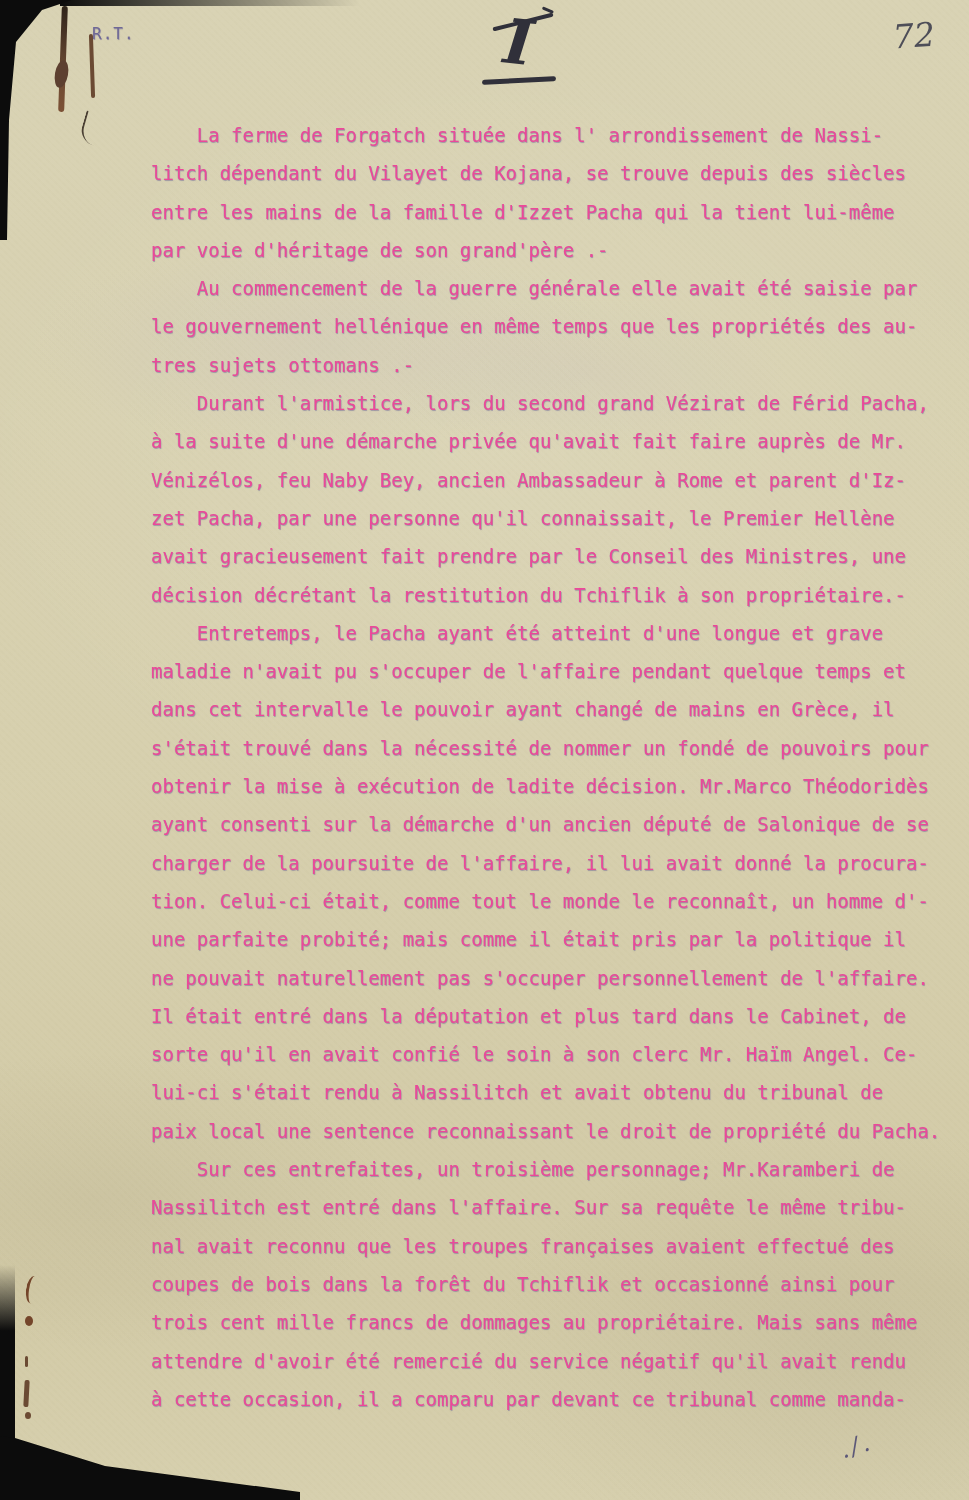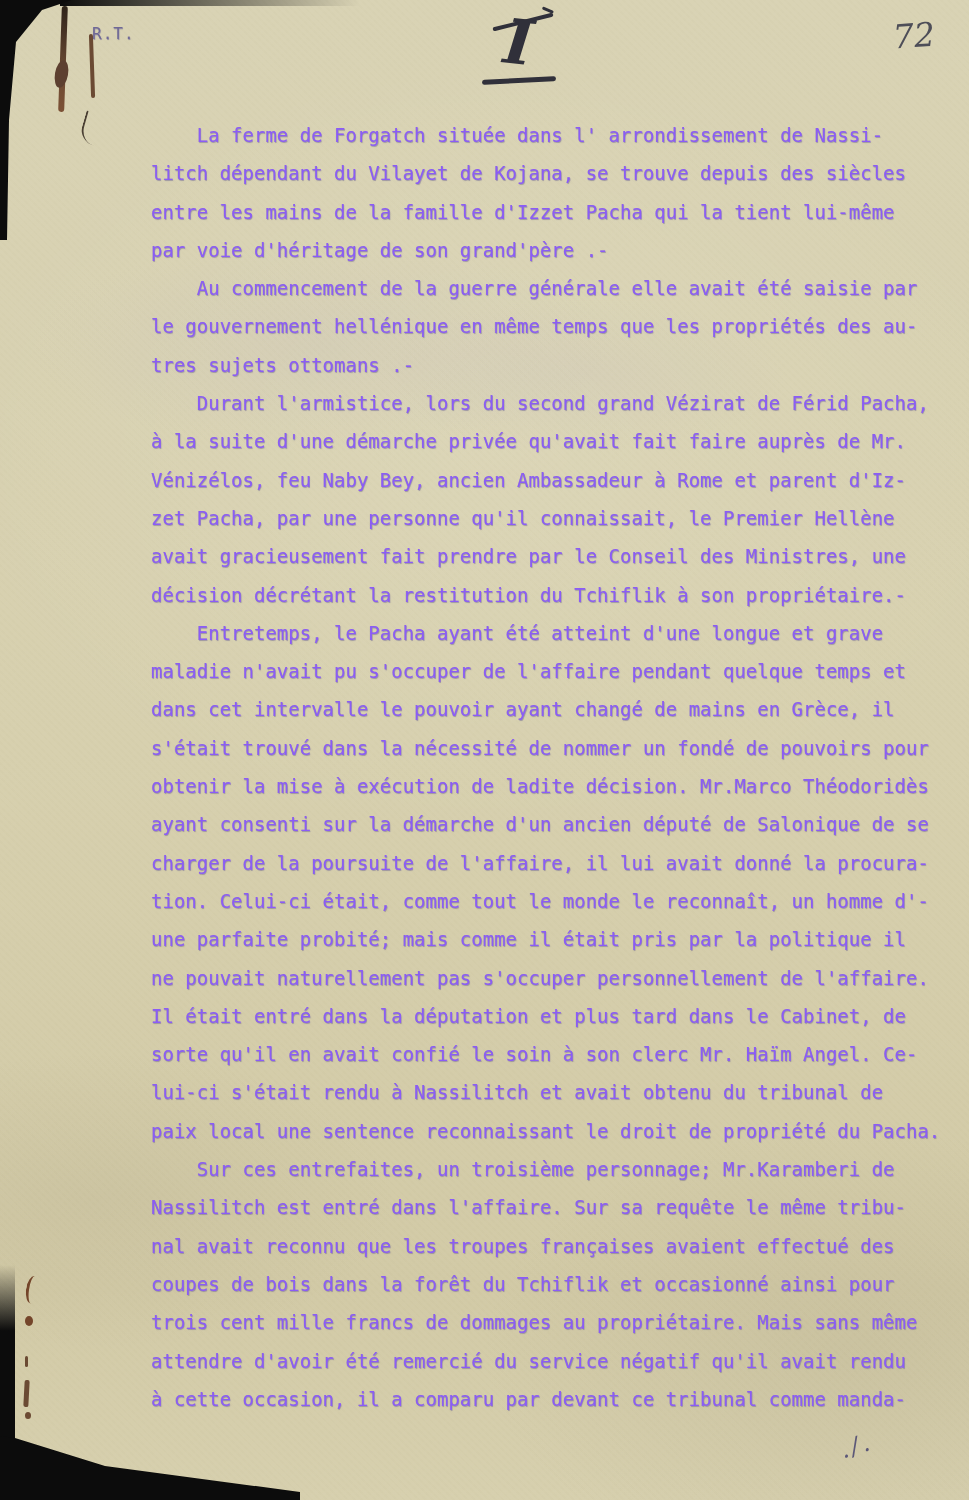--- a/index.html
+++ b/index.html
@@ -39,21 +39,21 @@
   .numeral .stroke-top:after{content:"";position:absolute;right:-2px;top:-5px;width:12px;height:3px;
       background:#30303a;border-radius:2px;transform:rotate(38deg);}
   .numeral .stroke-bottom{position:absolute;left:4px;top:72px;width:74px;height:5px;
       background:#30303a;border-radius:3px;transform:rotate(-3deg);}
   
   .pagenum{position:absolute;left:893px;top:16px;font-family:"DejaVu Serif",serif;
       font-style:italic;font-size:33px;color:#4e4e58;transform:rotate(-4deg);}
   
   .body-text{position:absolute;left:151px;top:116px;width:812px;
       font-size:19px;line-height:38.3px;letter-spacing:0;
-      white-space:pre-wrap;color:#8b5cf6;
+      white-space:pre-wrap;color:#ec4899;
       text-shadow:0.6px 0.6px 0.8px rgba(111,104,150,0.55), -0.3px -0.3px 0.5px rgba(111,104,150,0.25);}
   
   .stamp{position:absolute;left:795px;top:1265px;width:160px;height:160px;opacity:.62;
       filter:blur(0.6px);}
   .stamp-ring{position:absolute;inset:0;border:13px solid rgba(104,108,130,0.75);
       border-radius:50%;box-sizing:border-box;}
   .stamp-stem{position:absolute;left:72px;top:22px;width:15px;height:34px;
       background:rgba(104,108,130,0.65);border-radius:3px;}
   .stamp-label{position:absolute;left:0;top:58px;width:100%;text-align:center;
       font-family:"DejaVu Sans",sans-serif;font-weight:bold;font-size:37px;letter-spacing:1px;

